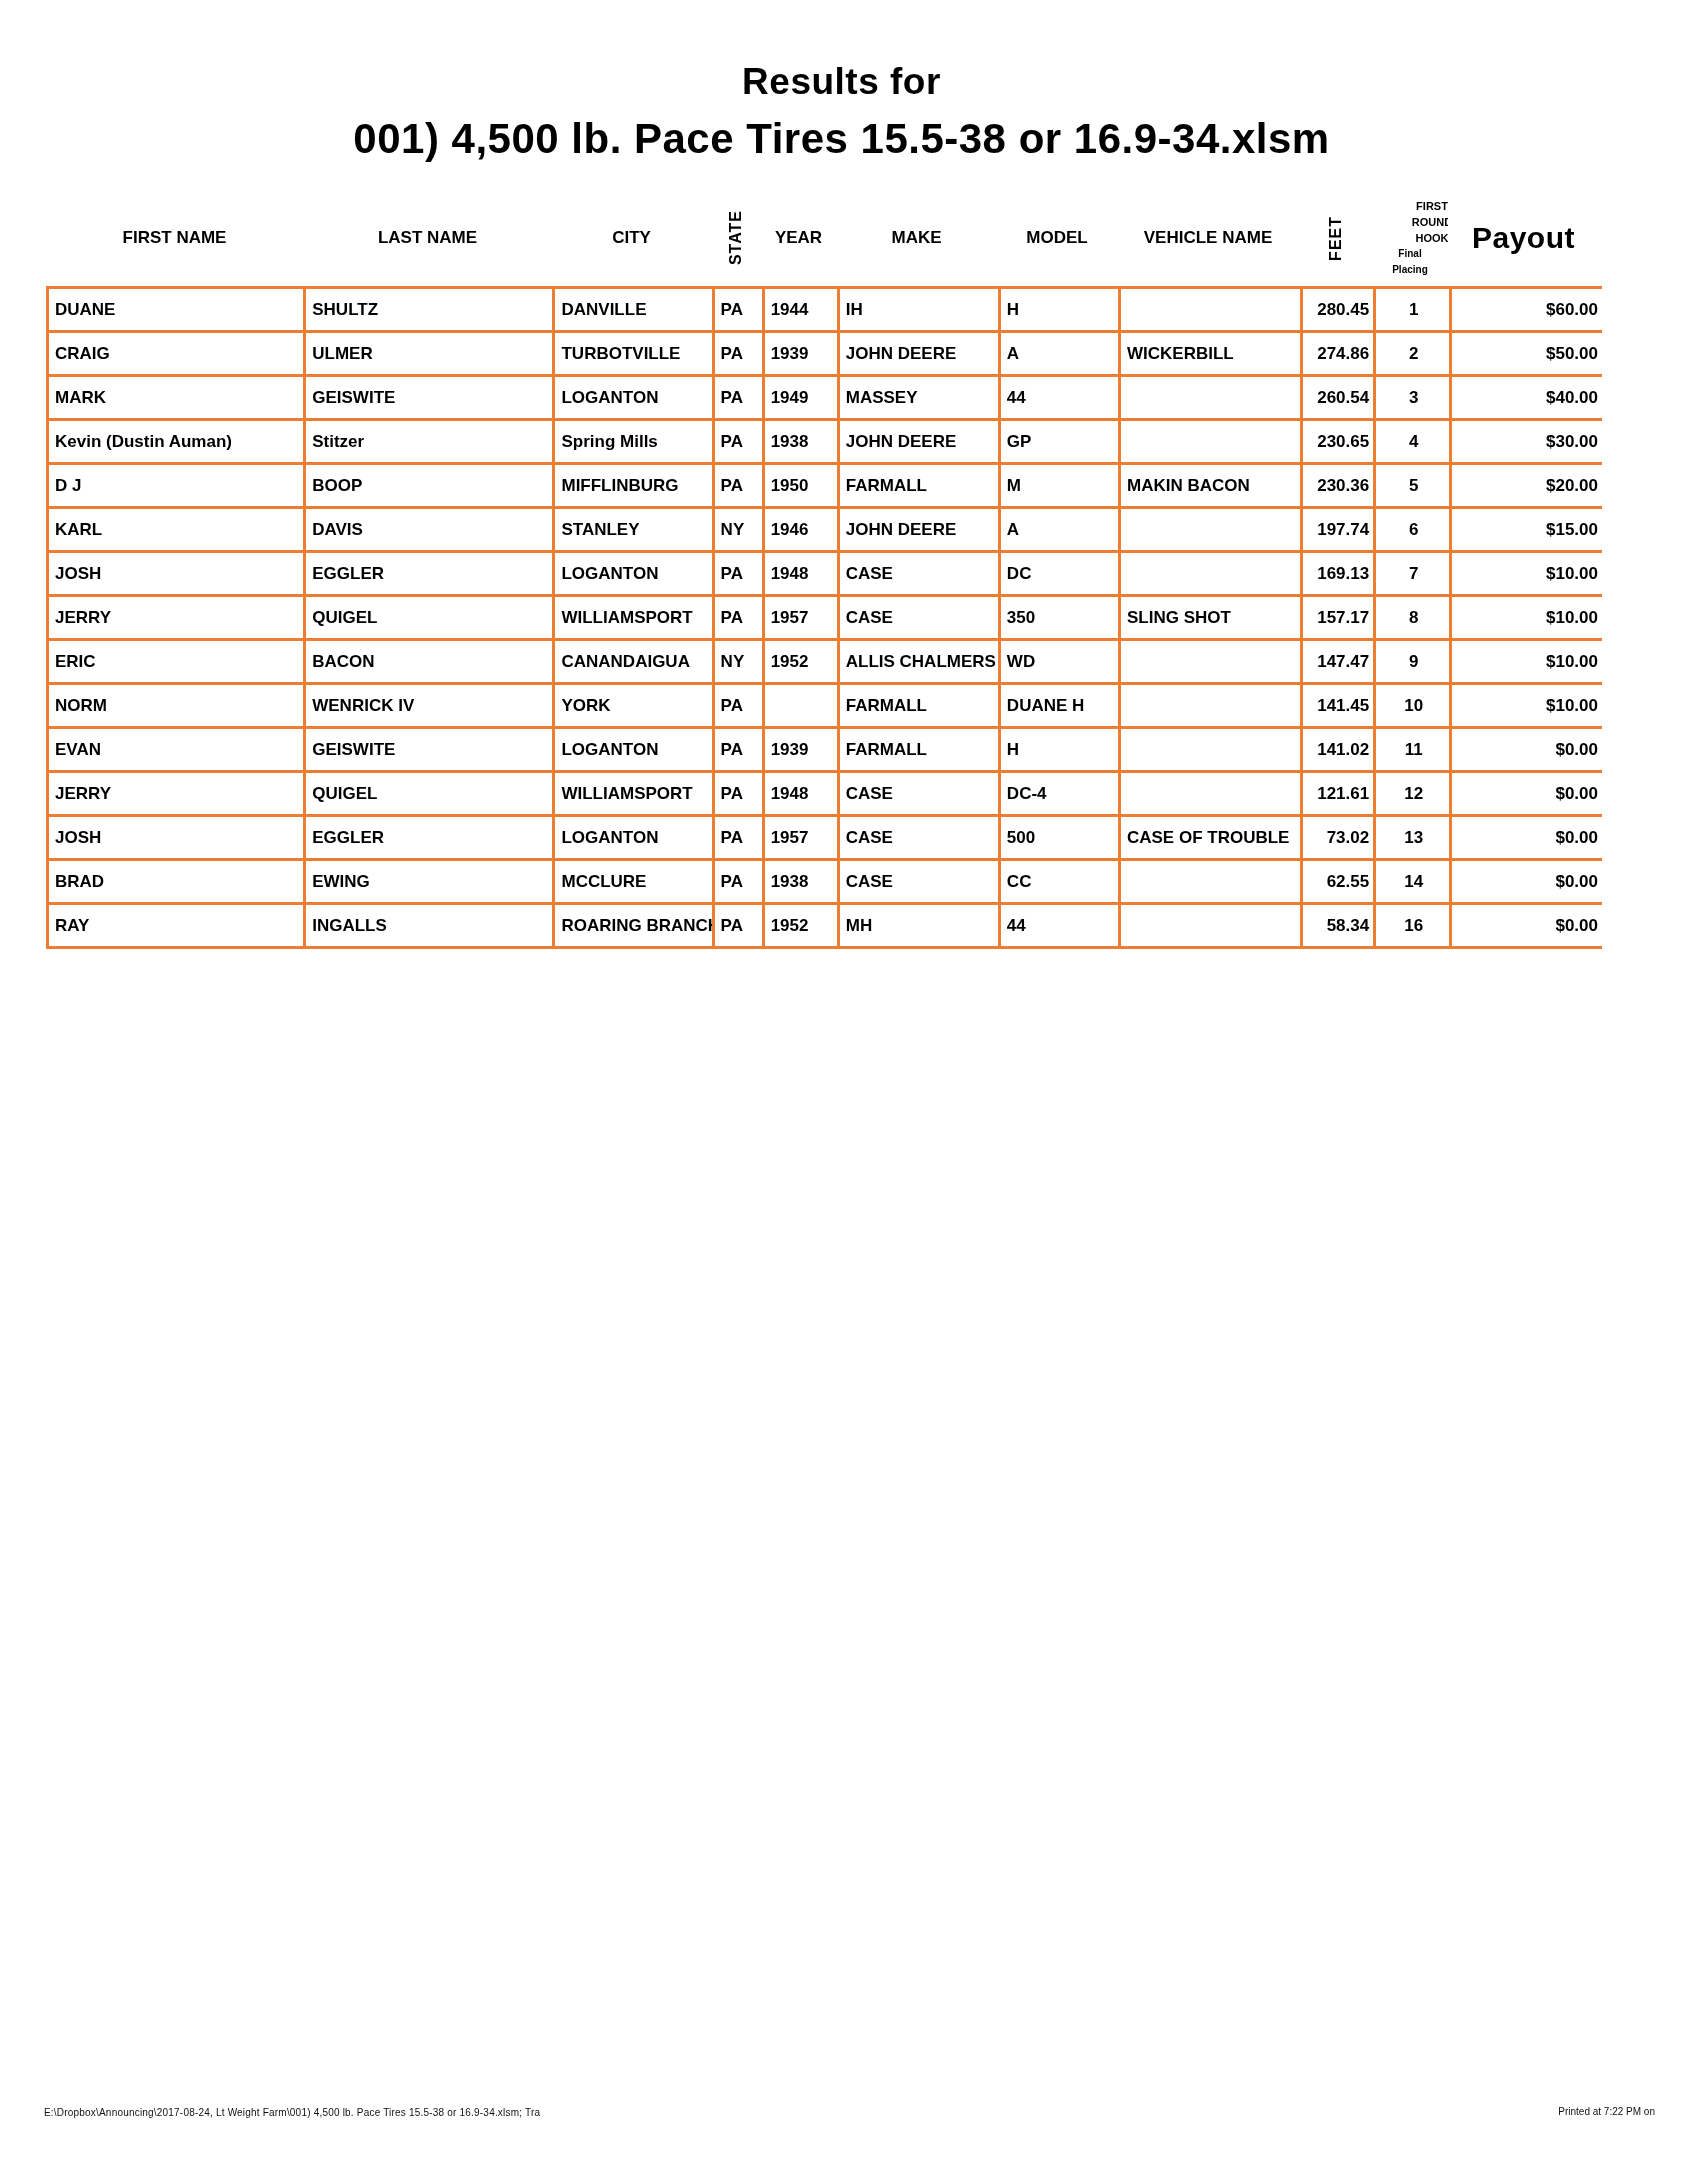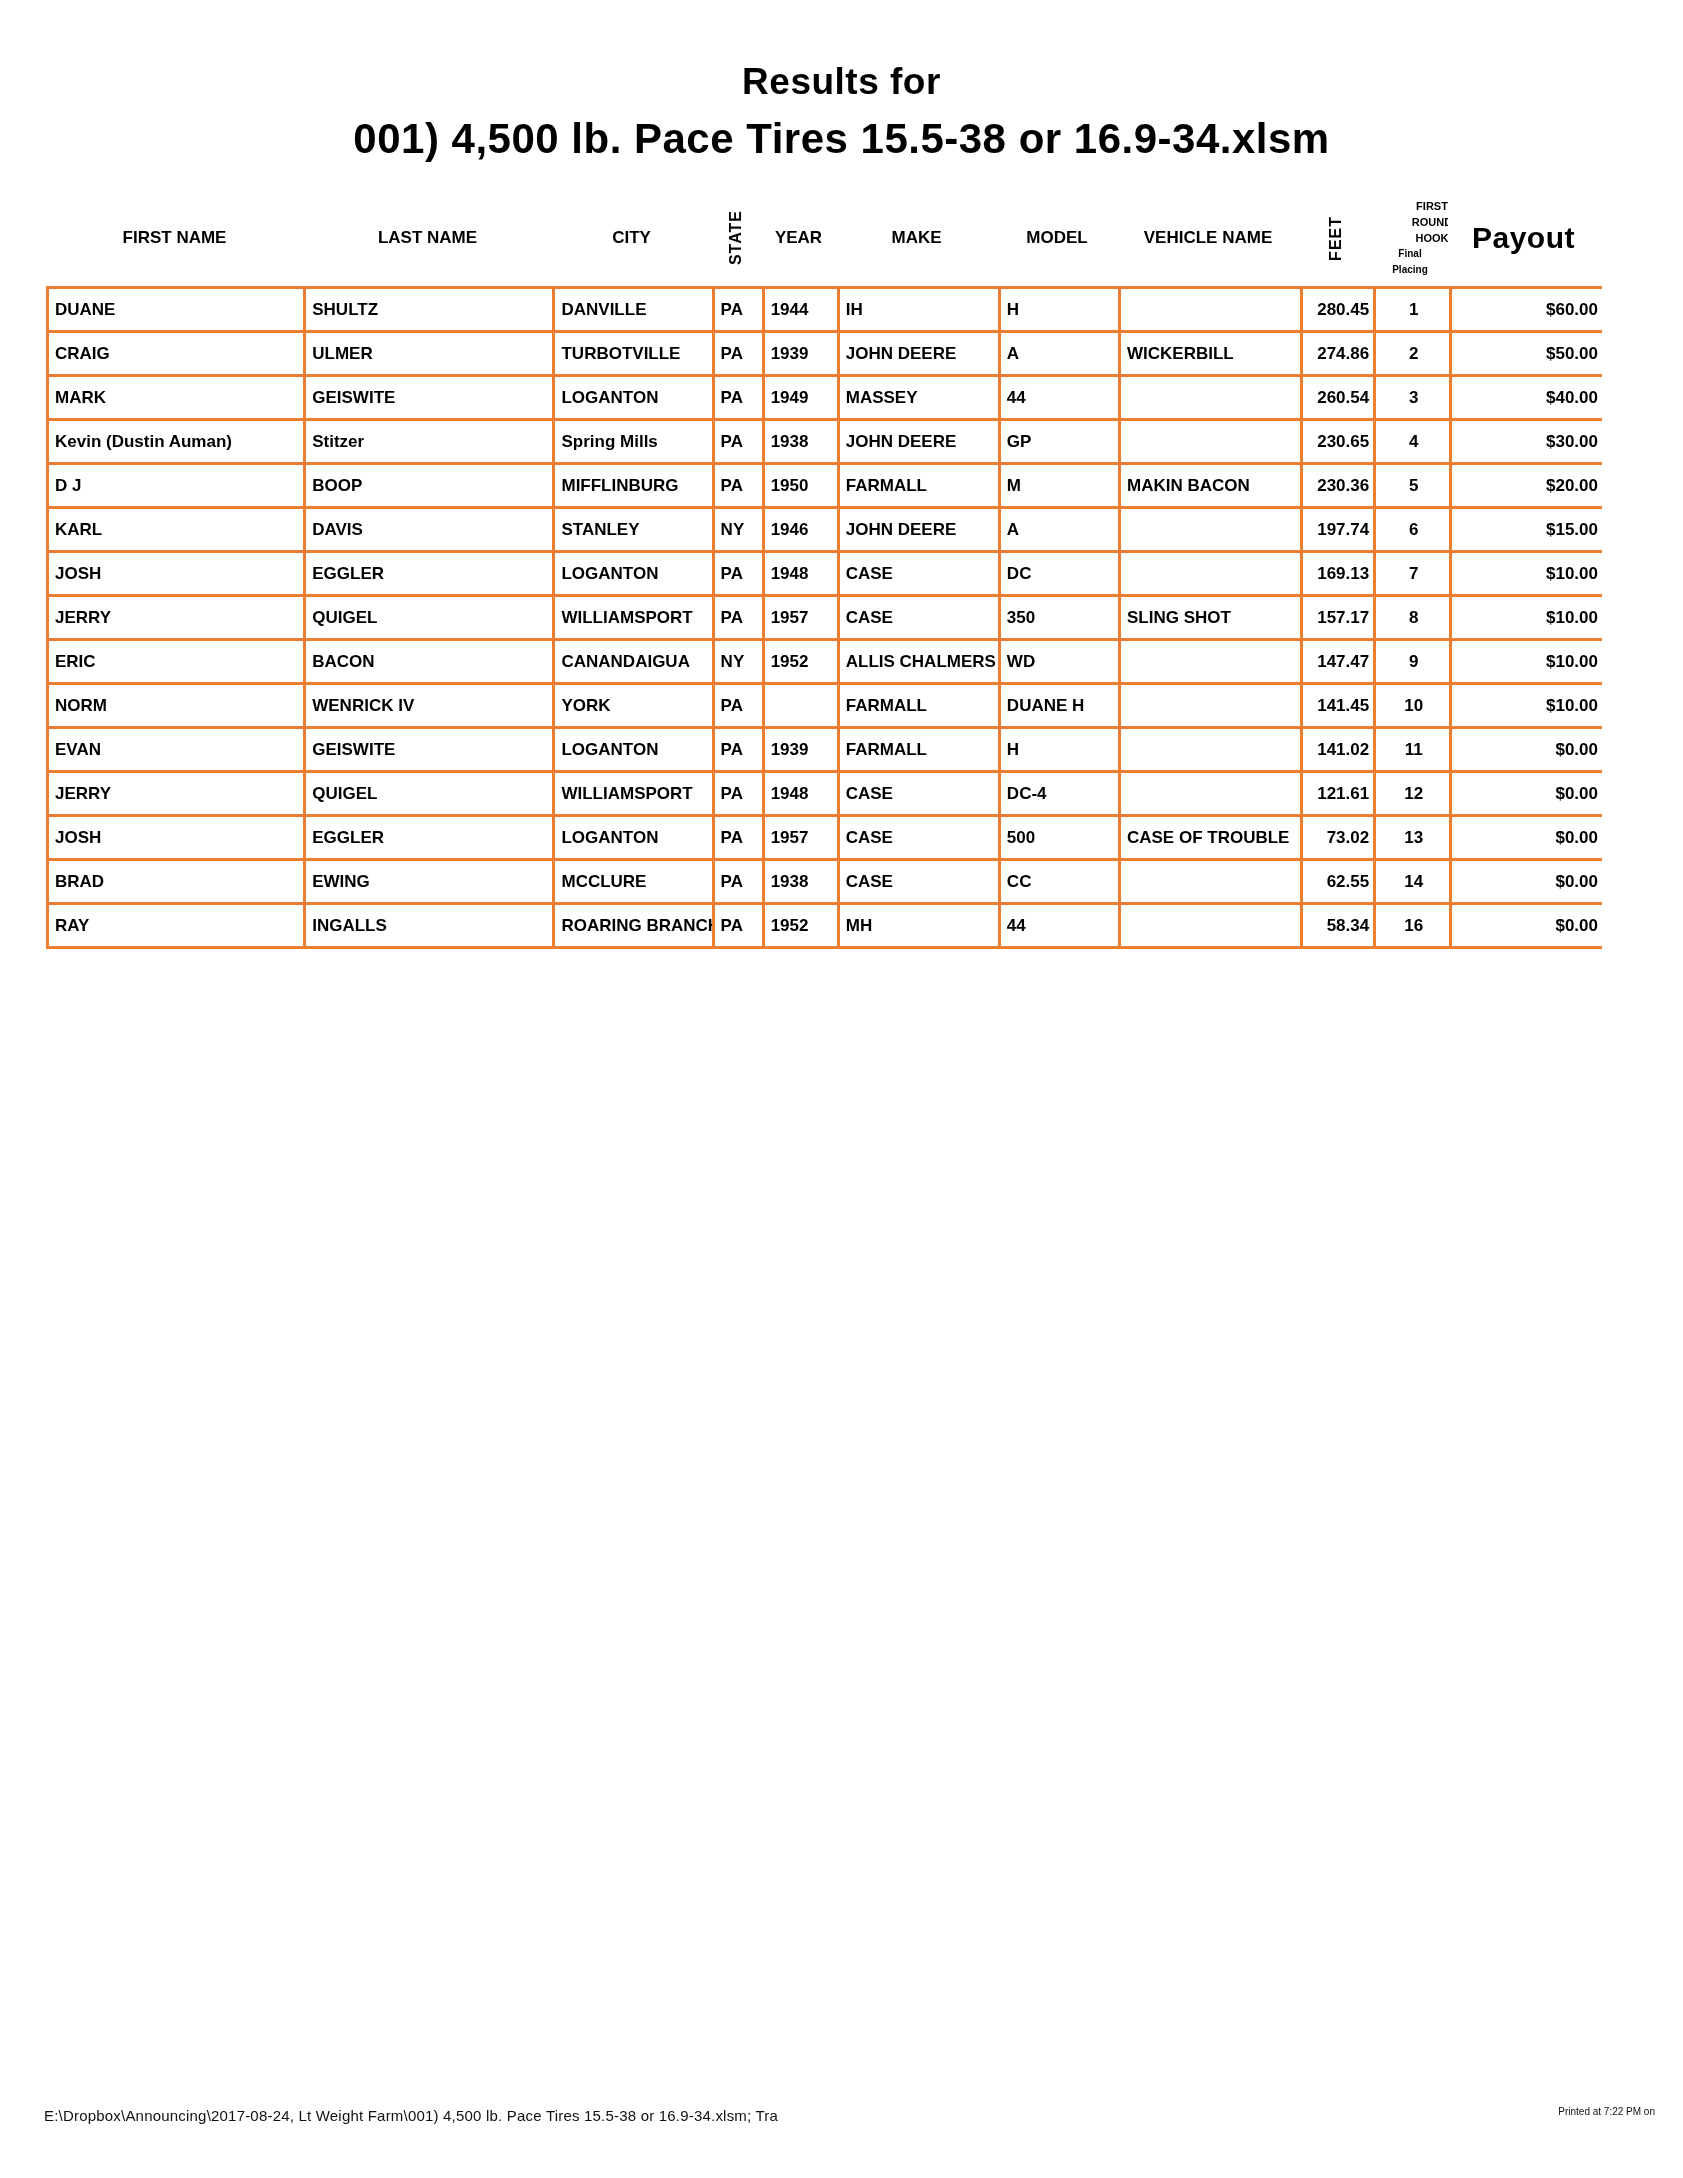--- a/index.html
+++ b/index.html
@@ -66,21 +66,21 @@
     padding: 0 4px 0 6px;
   }
   table.results td:last-child { border-right: none; }
   td.al { text-align: left; }
   td.ar { text-align: right; padding-right: 7px; }
   td.ac { text-align: center; padding: 0; }
   td.pay { text-align: right; padding-right: 9px; }
 
   .footer-left {
     position: absolute; left: 44px; top: 2107px;
-    font-size: 15px; color: #111; letter-spacing: 0.2px;
+    font-size: 10px; color: #111; letter-spacing: 0.2px;
   }
   .footer-right {
     position: absolute; right: 28px; top: 2106px;
     font-size: 10px; color: #111;
   }
 </style>
 </head>
 <body>
 
 <div class="title1">Results for</div>

